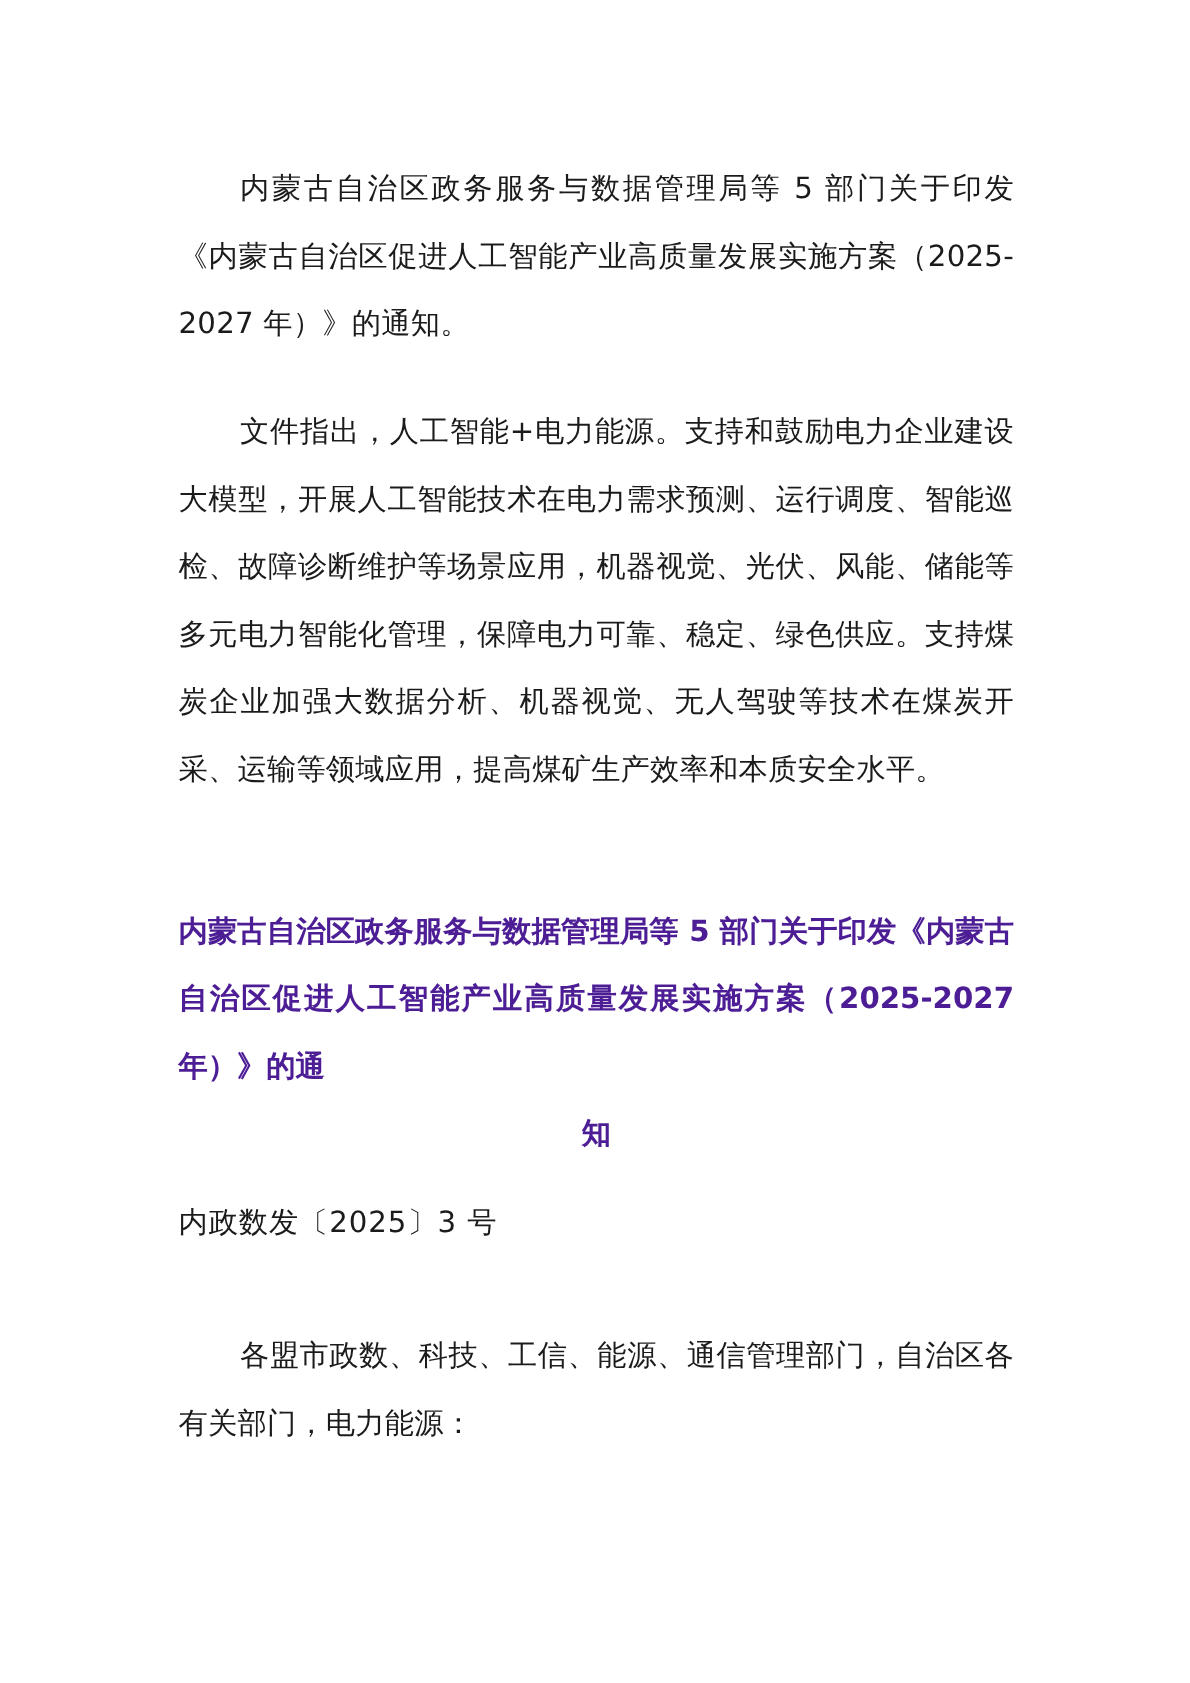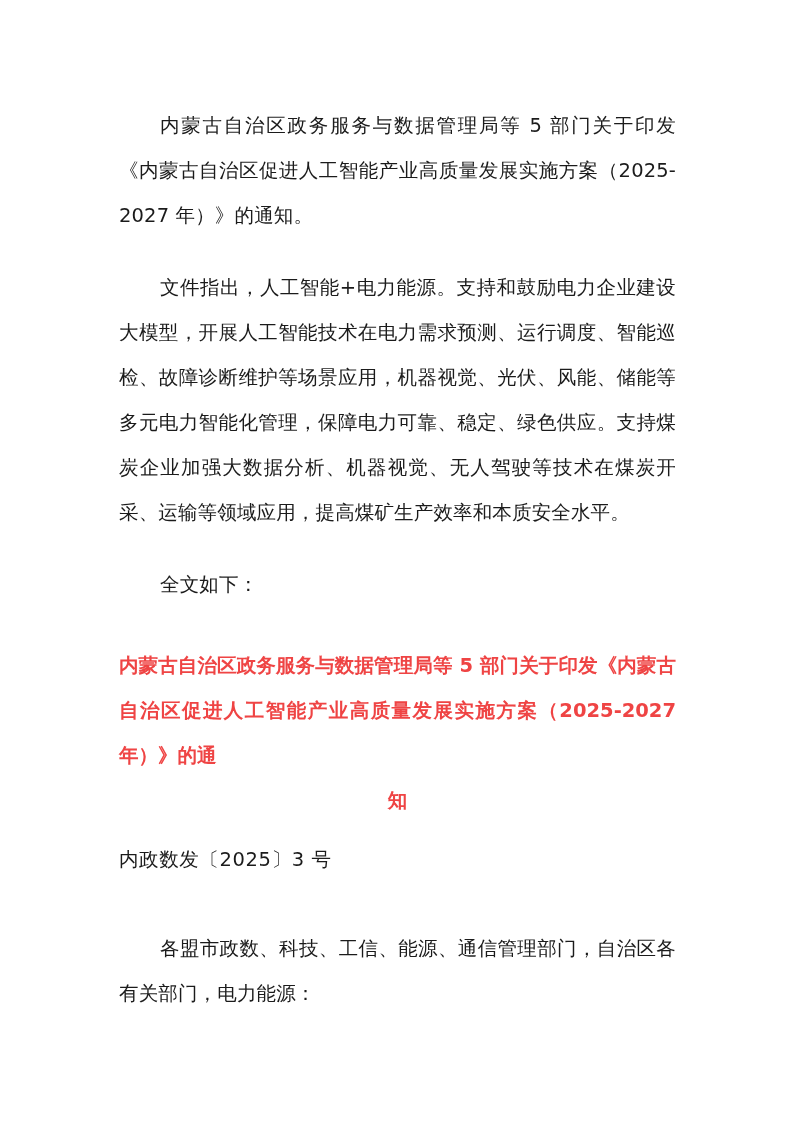--- a/index.html
+++ b/index.html
@@ -40,21 +40,21 @@
     text-indent: 41px;
   }
   .spacer-sm { height: 14px; }
   .spacer-md { height: 27px; }
   .spacer-lg { height: 36px; }
   .spacer-xl { height: 44px; }
 
   .doc-title {
     font-size: 19.5px;
     line-height: 45px;
-    color: #ef4444;
+    color: #4c1d95;
     font-weight: 700;
     text-align: justify;
     text-justify: inter-character;
     margin: 0;
     word-break: break-all;
   }
   .doc-title .last-line {
     display: block;
     text-align: center;
     font-weight: 700;
@@ -77,21 +77,20 @@
     <div class="top-offset"></div>
 
     <p class="para indent">内蒙古自治区政务服务与数据管理局等 5 部门关于印发《内蒙古自治区促进人工智能产业高质量发展实施方案（2025-2027 年）》的通知。</p>
 
     <div class="spacer-md"></div>
 
     <p class="para indent">文件指出，人工智能+电力能源。支持和鼓励电力企业建设大模型，开展人工智能技术在电力需求预测、运行调度、智能巡检、故障诊断维护等场景应用，机器视觉、光伏、风能、储能等多元电力智能化管理，保障电力可靠、稳定、绿色供应。支持煤炭企业加强大数据分析、机器视觉、无人驾驶等技术在煤炭开采、运输等领域应用，提高煤矿生产效率和本质安全水平。</p>
 
     <div class="spacer-md"></div>
 
-    <p class="para indent">全文如下：</p>
 
     <div class="spacer-lg"></div>
 
     <h1 class="doc-title"><span>内蒙古自治区政务服务与数据管理局等 5 部门关于印发《内蒙古自治区促进人工智能产业高质量发展实施方案（2025-2027 年）》的通</span><span class="last-line">知</span></h1>
 
     <div class="spacer-sm"></div>
 
     <p class="doc-number">内政数发〔2025〕3 号</p>
 
     <div class="spacer-xl"></div>

